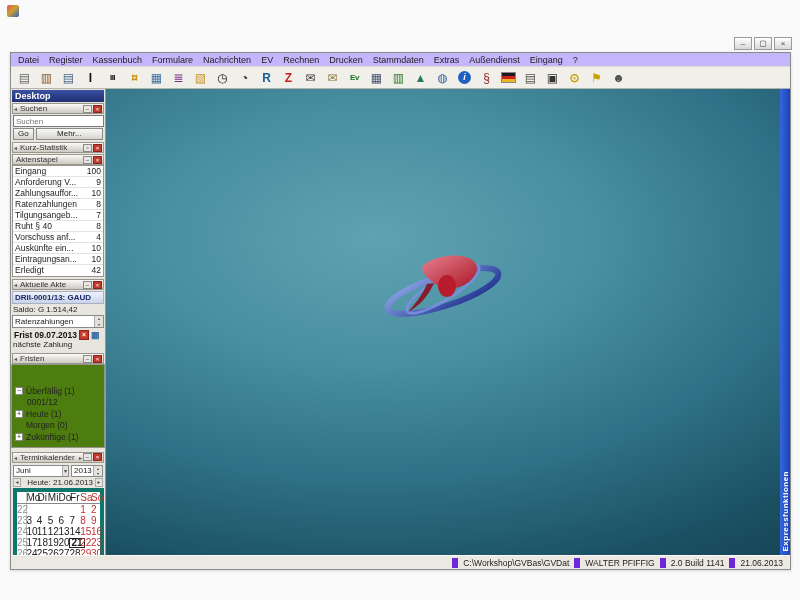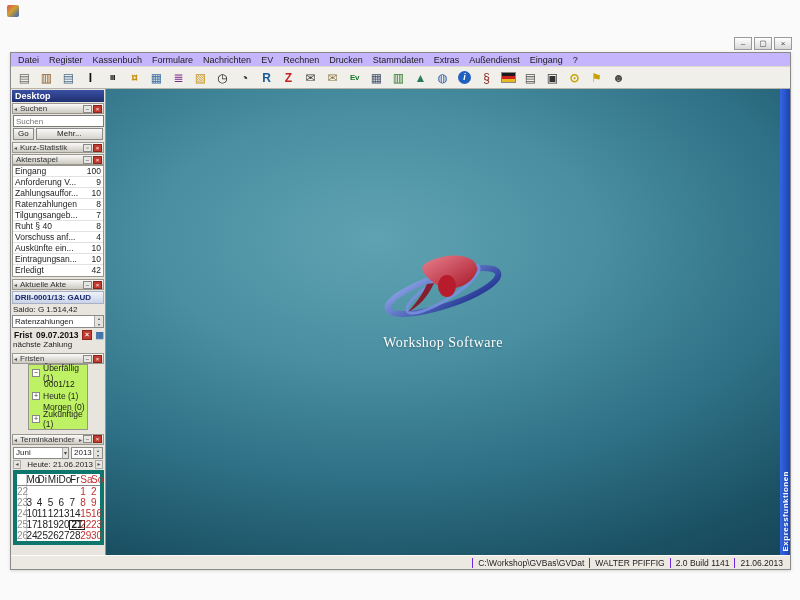--- a/index.html
+++ b/index.html
@@ -63,27 +63,27 @@
     border-bottom:1px solid #e2e2e2; color:#222; font-size:8.5px; }
   .stat-row:last-child { border-bottom:none; }
 
   .akte-case { margin:1px 1px 0; border:1px solid #aab0c4; background:linear-gradient(#eef2fa,#c9d4ea);
     font-weight:bold; font-size:8px; padding:1px 2px; color:#1a2a6a; white-space:nowrap; overflow:hidden; }
   .akte-saldo { font-size:8px; padding:1px 2px 0; color:#222; }
   .akte-select { display:flex; align-items:center; margin:1px 1px; border:1px solid #8a8a8a; background:#fff;
     height:13px; font-size:8px; padding-left:2px; color:#222; }
   .spin { margin-left:auto; width:9px; height:100%; display:flex; flex-direction:column; border-left:1px solid #aaa; }
   .spin span { flex:1; font-size:4px; line-height:5px; text-align:center; background:#e4e2dc; color:#444; }
-  .frist-row { display:flex; align-items:center; gap:2px; margin:2px 1px 0; font-size:8.5px; font-weight:bold; color:#111; padding-left:2px;justify-content:space-between; }
+  .frist-row { display:flex; align-items:center; gap:2px; margin:2px 1px 0; font-size:8.5px; font-weight:bold; color:#111; padding-left:2px; }
   .mini-close { width:10px; height:10px; background:#c23b2e; border:1px solid #8a241c; color:#fff; font-size:7px;
     line-height:8px; text-align:center; flex:none; }
   .mini-cal { font-size:9px; color:#3a6ea5; line-height:10px; flex:none; }
   .next-pay { font-size:8px; padding:0 2px 2px; color:#222; }
 
-  .tree { margin:0 17px; border:1px solid #98958d; background:#bef264; padding:2px 0 4px; }
+  .tree { margin:0 0; border:1px solid #98958d; background:#4d7c0f; padding:20px 0 4px; }
   .tree-row { display:flex; align-items:center; gap:3px; height:11.5px; padding-left:3px; color:#222; font-size:8.5px; }
   .tree-row.child { padding-left:15px; }
   .tbox { width:8px; height:8px; border:1px solid #888; background:#fff; font-size:7px; line-height:6px;
     text-align:center; color:#333; flex:none; }
   .tbox.hidden { visibility:hidden; }
 
   .cal-controls { display:flex; gap:2px; margin:2px 2px 1px; }
   .month-box { flex:1; display:flex; align-items:center; border:1px solid #8a8a8a; background:#fff; height:12px;
     font-size:8px; padding-left:2px; color:#222; }
   .dd-arrow { margin-left:auto; font-size:6px; background:#e4e2dc; border-left:1px solid #aaa; height:100%;
@@ -112,21 +112,21 @@
 
   
   .express { width:10px; flex:none; background:linear-gradient(90deg,#3567e0,#1b44b4); display:flex;
     align-items:flex-end; justify-content:center; }
   .express span { writing-mode:vertical-rl; transform:rotate(180deg); color:#fff; font-size:8px; font-weight:bold;
     letter-spacing:0.5px; padding:3px 0; white-space:nowrap; }
 
   
   .status-bar { height:14px; flex:none; background:#ece9e2; border-top:1px solid #fbfaf6;
     display:flex; justify-content:flex-end; align-items:center; font-size:8.5px; color:#222; padding-right:2px; }
-  .status-seg { border-left:1px solid #6d28d9; padding:0 5px; white-space:nowrap;text-align:center; }
+  .status-seg { border-left:6px solid #6d28d9; padding:0 5px; white-space:nowrap;text-align:center; }
 </style>
 </head>
 <body>
 
 <div class="stage">
 
   <div class="remote-icon"></div>
 
   <div class="outer-controls">
     <div class="octl">–</div>
@@ -477,21 +477,20 @@
             <g transform="rotate(-18 75 42)">
               <ellipse cx="75" cy="42" rx="58" ry="15" fill="none" stroke="url(#lgBlue)" stroke-width="6"></ellipse>
             </g>
             <g transform="rotate(-32 75 40)">
               <ellipse cx="75" cy="40" rx="42" ry="11" fill="none" stroke="#7a90e0" stroke-width="3" opacity="0.85"></ellipse>
             </g>
             <path d="M 58 14 C 88 -2 122 10 104 30 C 94 41 76 42 66 34 C 56 26 50 19 58 14 Z" fill="url(#lgRed)"></path>
             <path d="M 66 34 C 60 48 50 58 40 63 C 50 52 55 44 59 35 Z" fill="#8a1020" opacity="0.9"></path>
             <ellipse cx="79" cy="37" rx="9" ry="11" fill="#b81c2c"></ellipse>
           </svg>
-          <div class="logo-text">Workshop Software</div>
         </div>
       </div>
 
       <div class="express">
         <span>Expressfunktionen</span>
       </div>
 
     </div>
 
     <div class="status-bar" id="status-bar">

